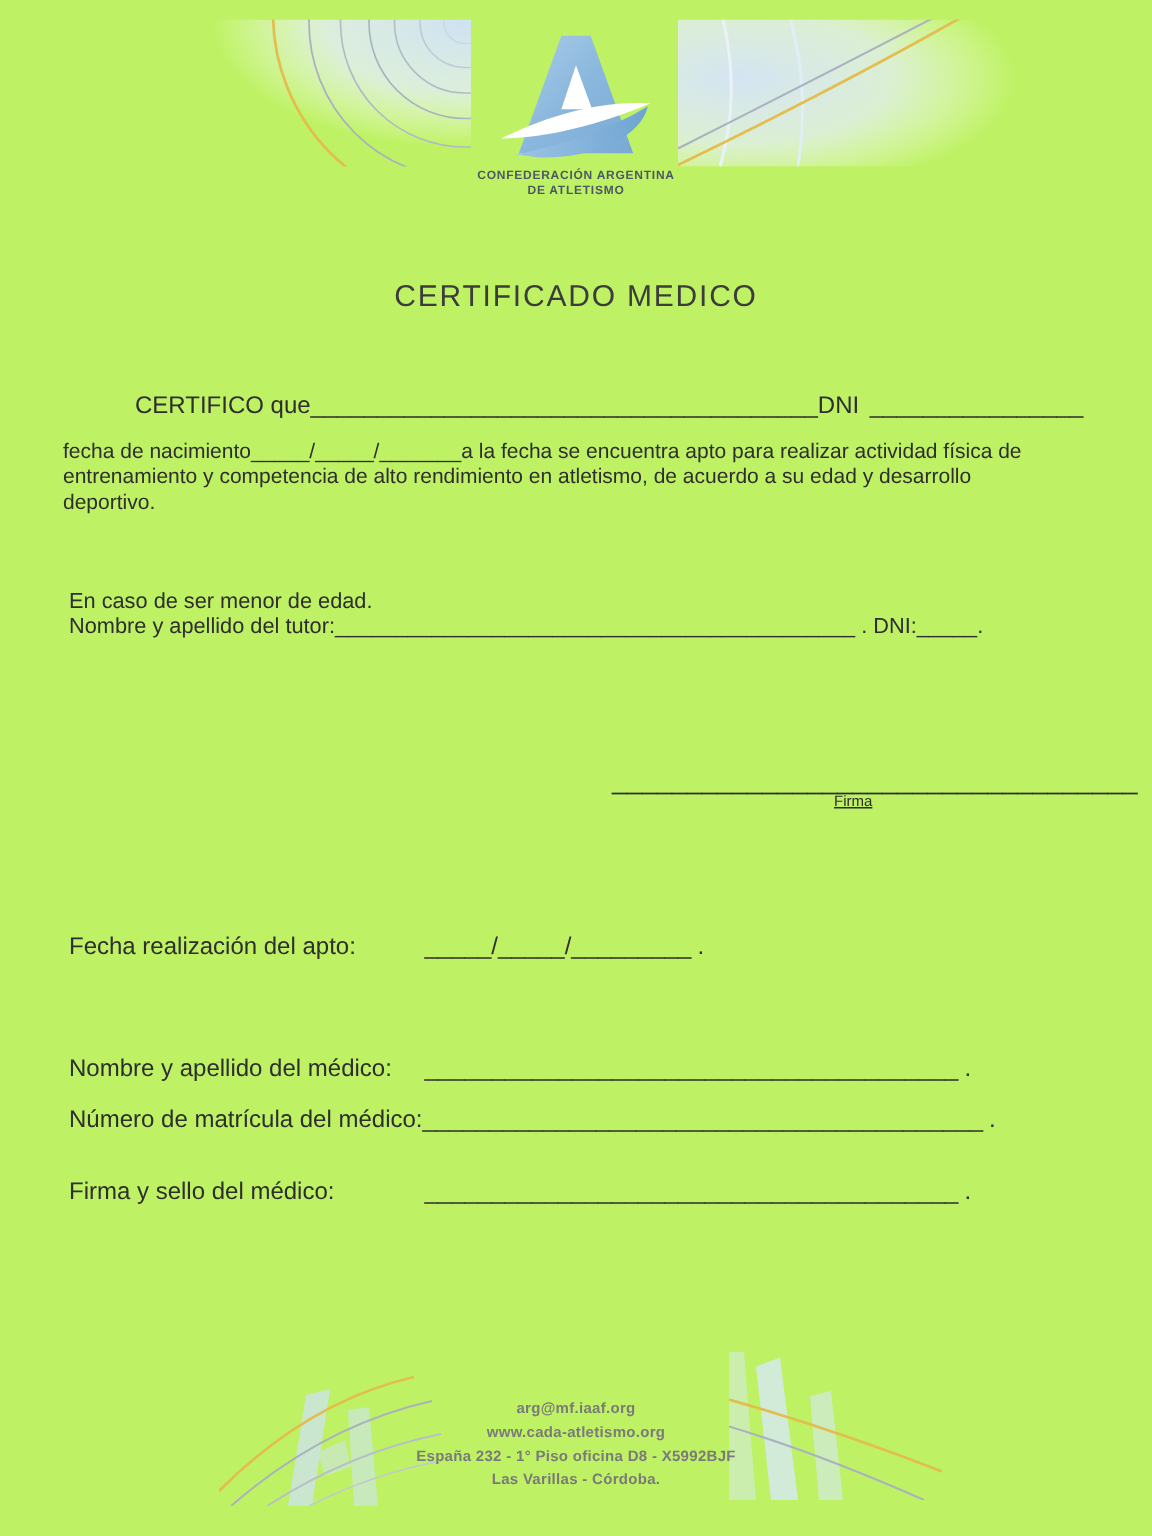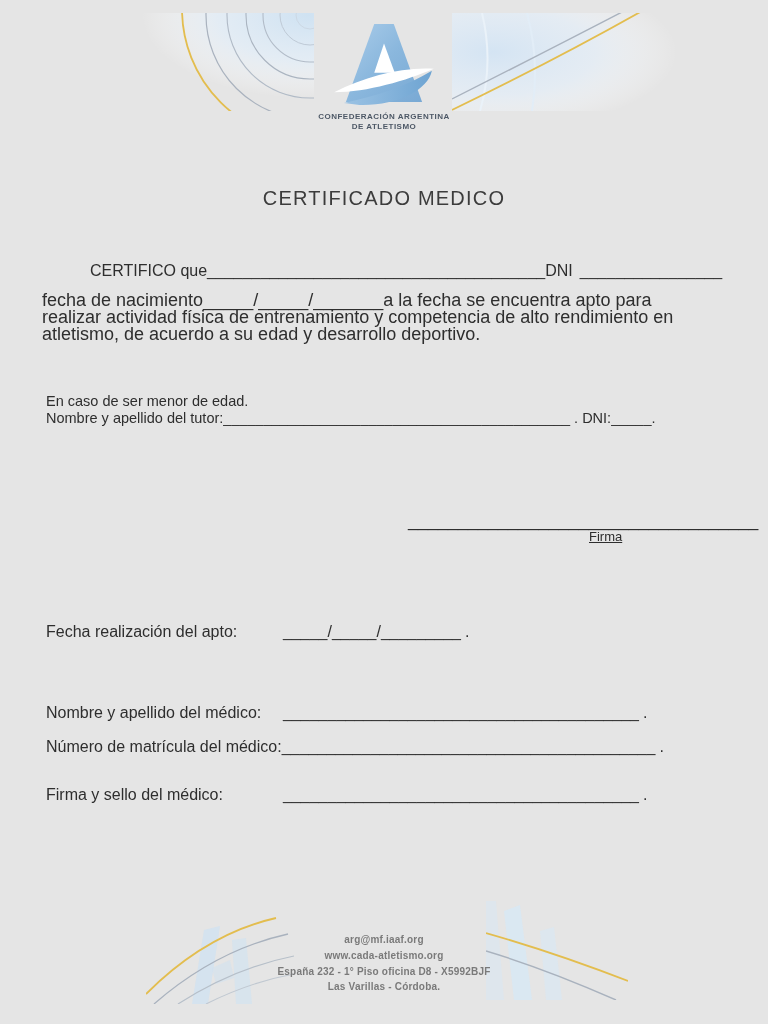--- a/index.html
+++ b/index.html
@@ -1,17 +1,17 @@
 <!DOCTYPE html>
 <html><head>
 <meta charset="utf-8">
 <style>
   html,body{margin:0;padding:0;background:#ffffff;}
   .page{
-    position:relative;width:768px;height:1024px;background:#e5e5e5;overflow:hidden;
+    position:relative;width:768px;height:1024px;background:#bef264;overflow:hidden;
     font-family:"Liberation Sans", sans-serif;color:#2e2e2e;
   }
   
   .deco{position:absolute;pointer-events:none;}
   
   .logo-svg{position:absolute;left:328px;top:20px;width:112px;height:86px;}
   .logo-caption{
     position:absolute;left:0;right:0;top:112px;text-align:center;
     font-size:8px;line-height:9.5px;letter-spacing:.5px;font-weight:600;color:#4d5866;
   }
@@ -21,24 +21,24 @@
     font-size:20px;letter-spacing:1.2px;color:#3c3c3c;
   }
   
   .bodytext{font-size:16px;line-height:17.2px;color:#2e2e2e;}
   .row{position:absolute;white-space:nowrap;}
   .blank{letter-spacing:0;}
   .end-dot{margin-left:4px;}
   .gap-blank{position:absolute;left:237px;top:0;white-space:nowrap;}
   .certify-row{left:90px;top:262px;}
   .certify-row .dni-blank{margin-left:7px;}
-  .birth-par{position:absolute;left:42px;top:292px;width:666px;font-size:18px;line-height:17.2px;}
+  .birth-par{position:absolute;left:42px;top:292px;width:666px;font-size:14px;line-height:17.2px;}
   .minor-block{position:absolute;left:46px;top:393px;font-size:14.5px;line-height:17.4px;white-space:nowrap;}
   .sig-line{position:absolute;left:408px;top:512px;font-size:18px;line-height:17px;white-space:nowrap;}
-  .sig-label{position:absolute;left:589px;top:529px;font-size:13px;text-decoration:underline;}
+  .sig-label{position:absolute;left:556px;top:529px;font-size:10px;text-decoration:underline;}
   .apto-row{left:46px;top:623px;}
   .doctor-name-row{left:46px;top:688px;margin-top:16px;}
   .license-row{left:46px;top:738px;}
   .doctor-sign-row{left:46px;top:786px;}
   
   .footer-text{
     position:absolute;left:0;right:0;top:932px;text-align:center;
     font-size:10px;line-height:15.8px;font-weight:700;color:#7a7a7a;letter-spacing:.2px;
   }
 </style>

